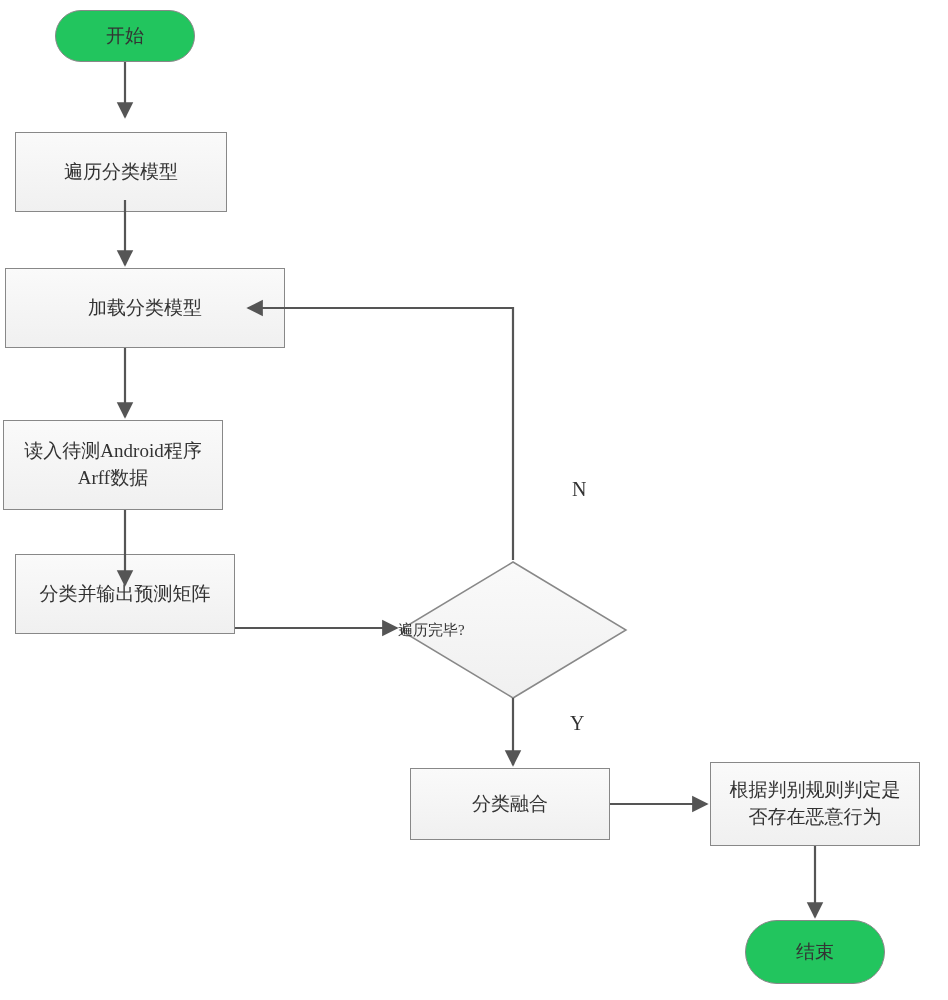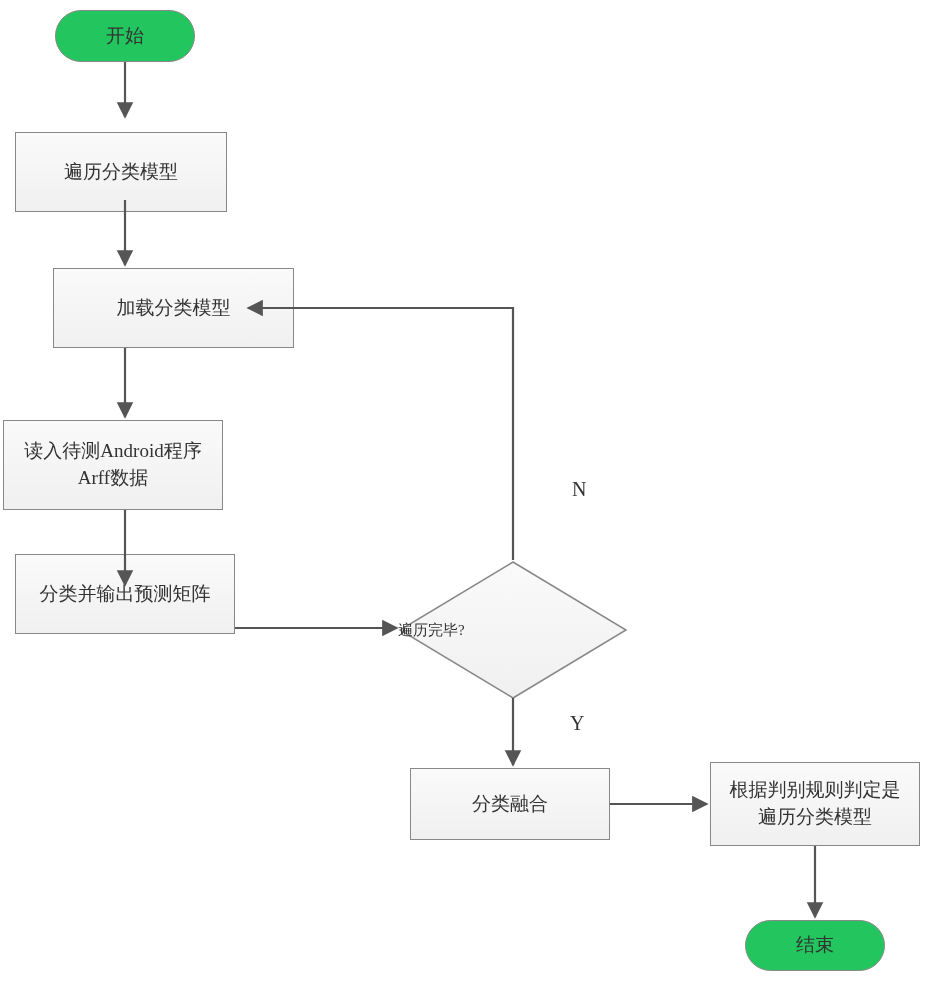--- a/index.html
+++ b/index.html
@@ -56,48 +56,48 @@
     pointer-events: none;
   }
 </style>
 </head>
 <body>
 
 <div class="node terminator" style="left:55px; top:10px; width:140px; height:52px;">
   <span>开始</span>
 </div>
 
-<div class="node terminator" style="left:745px; top:920px; width:140px; height:51px;">
+<div class="node terminator" style="left:745px; top:920px; width:140px; height:64px;">
   <span>结束</span>
 </div>
 
 <div class="node process" style="left:15px; top:132px; width:212px; height:80px;">
   <span>遍历分类模型</span>
 </div>
 
-<div class="node process" style="left:5px; top:268px; width:241px; height:80px;margin-left:48px;">
+<div class="node process" style="left:5px; top:268px; width:280px; height:80px;">
   <span>加载分类模型</span>
 </div>
 
 <div class="node process" style="left:3px; top:420px; width:220px; height:90px; white-space:pre-line;">
   <span>读入待测Android程序
 Arff数据</span>
 </div>
 
 <div class="node process" style="left:15px; top:554px; width:220px; height:80px;">
   <span>分类并输出预测矩阵</span>
 </div>
 
 <div class="node process" style="left:410px; top:768px; width:200px; height:72px;">
   <span>分类融合</span>
 </div>
 
 <div class="node process" style="left:710px; top:762px; width:210px; height:84px; white-space:pre-line;">
   <span>根据判别规则判定是
-遍历分类模型</span>
+否存在恶意行为</span>
 </div>
 
 <div class="decision" style="left:398px; top:560px; width:230px; height:140px;">
   <svg width="230" height="140" viewBox="0 0 230 140">
     <polygon points="115,2 228,70 115,138 2,70" fill="url(#g1)" stroke="#888" stroke-width="1.5"></polygon>
     <defs>
       <linearGradient id="g1" x1="0" y1="0" x2="0" y2="1">
         <stop offset="0%" stop-color="#fafafa"></stop>
         <stop offset="100%" stop-color="#f0f0f0"></stop>
       </linearGradient>

